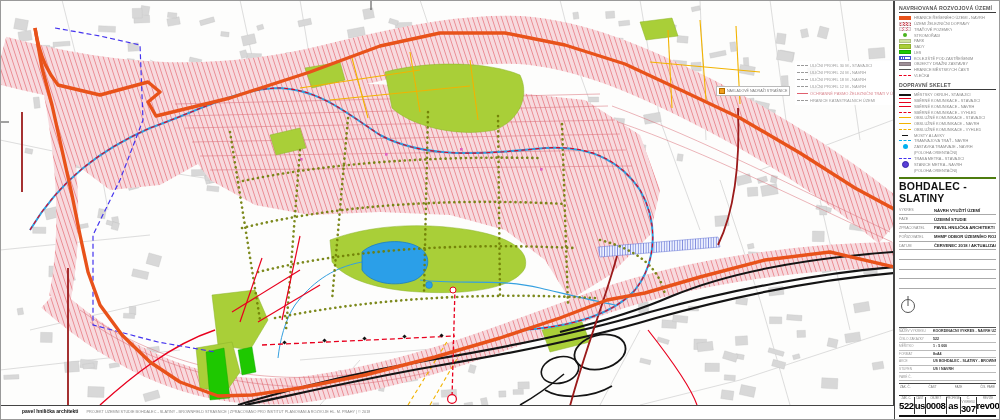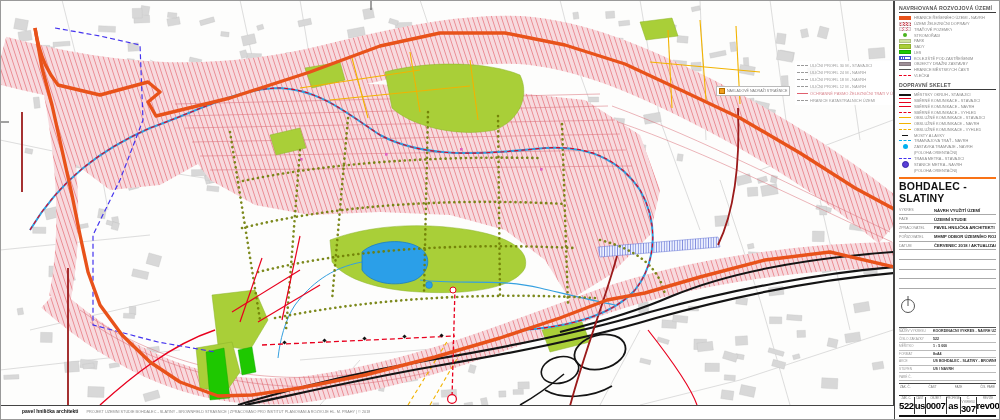--- a/index.html
+++ b/index.html
@@ -64,21 +64,21 @@
   .ls.yellow2{border-top:1px solid #f2b300;}
   .ls.ydash{border-top:1.2px dashed #f2b300;}
   .ls.bdash{width:6px;margin:0 3px;border-top:1.6px solid #141414;}
   .ls.cdash{border-top:1.4px dashed #00b0f0;}
   .ls.mdash{border-top:1.4px dashed #4433ee;}
   .dot{width:12px;flex:none;display:flex;justify-content:center;}
   .dot i{width:5px;height:5px;border-radius:50%;display:block;}
   .dot.cyan i{background:#00b0f0;}
   .dot.violet i{background:#5a3fd6;border:0.8px solid #3322aa;}
 
-  .tb{margin-top:4px;border-top:2px solid #f97316;}
+  .tb{margin-top:4px;border-top:2px solid #4d7c0f;}
   .tb-title{font-size:10.5px;font-weight:bold;color:#111;letter-spacing:.2px;margin:1px 0 2px;}
   .tb-row{display:flex;align-items:center;height:7.8px;border-bottom:0.5px solid #aaa;}
   .tb-row .l{width:36%;font-size:3.6px;color:#888;}
   .tb-row .v{width:64%;font-size:4.2px;font-weight:bold;color:#222;white-space:nowrap;overflow:hidden;}
   .tb-empty{height:8.6px;border-bottom:0.5px solid #aaa;}
 
   .north{margin-top:6px;height:30px;}
   .north svg{display:block;}
   .north span{font-size:3.4px;color:#999;}
 
@@ -700,21 +700,21 @@
     <div class="numseg">
         <span class="l">ZAK. Č.</span>
         <span class="v">522</span>
       </div>
     <div class="numseg">
         <span class="l">ČÁST</span>
         <span class="v">us</span>
       </div>
     <div class="numseg">
         <span class="l">OBJEKT</span>
-        <span class="v">0007</span>
+        <span class="v">0008</span>
       </div>
     <div class="numseg">
         <span class="l">PROFESE</span>
         <span class="v">as</span>
       </div>
     <div class="numseg">
         <span class="l">Č. VÝKRESU</span>
         <span class="v">307</span>
       </div>
     <div class="numseg">

